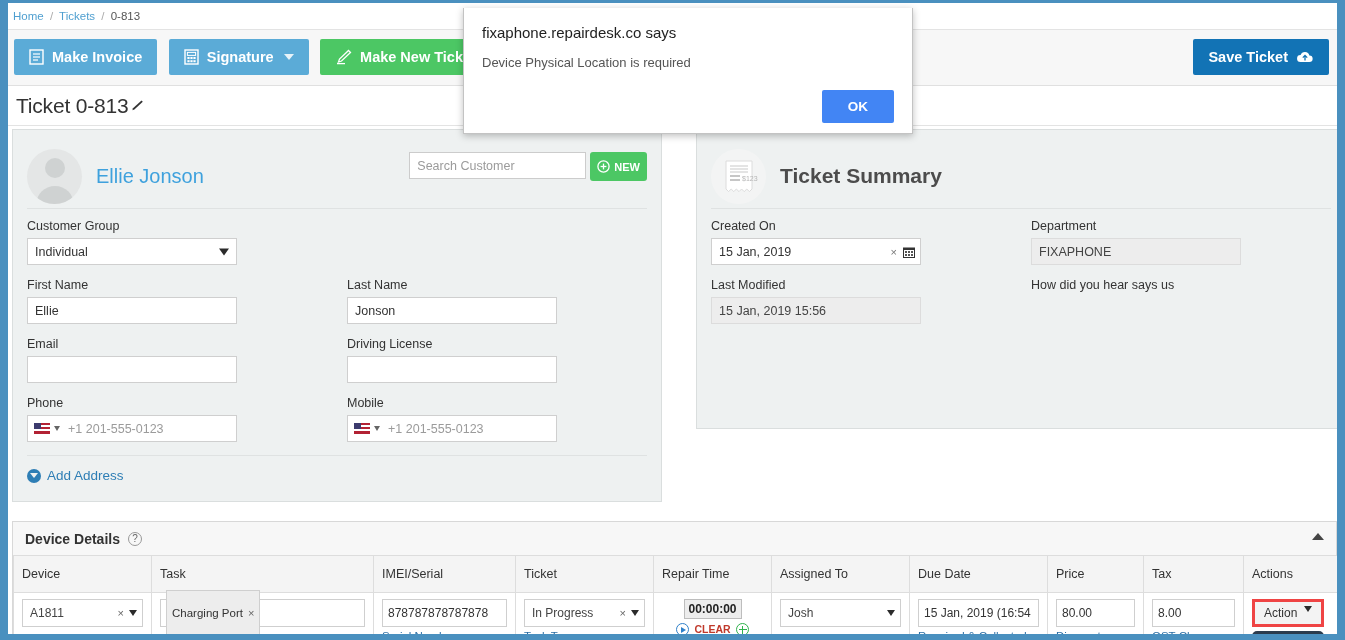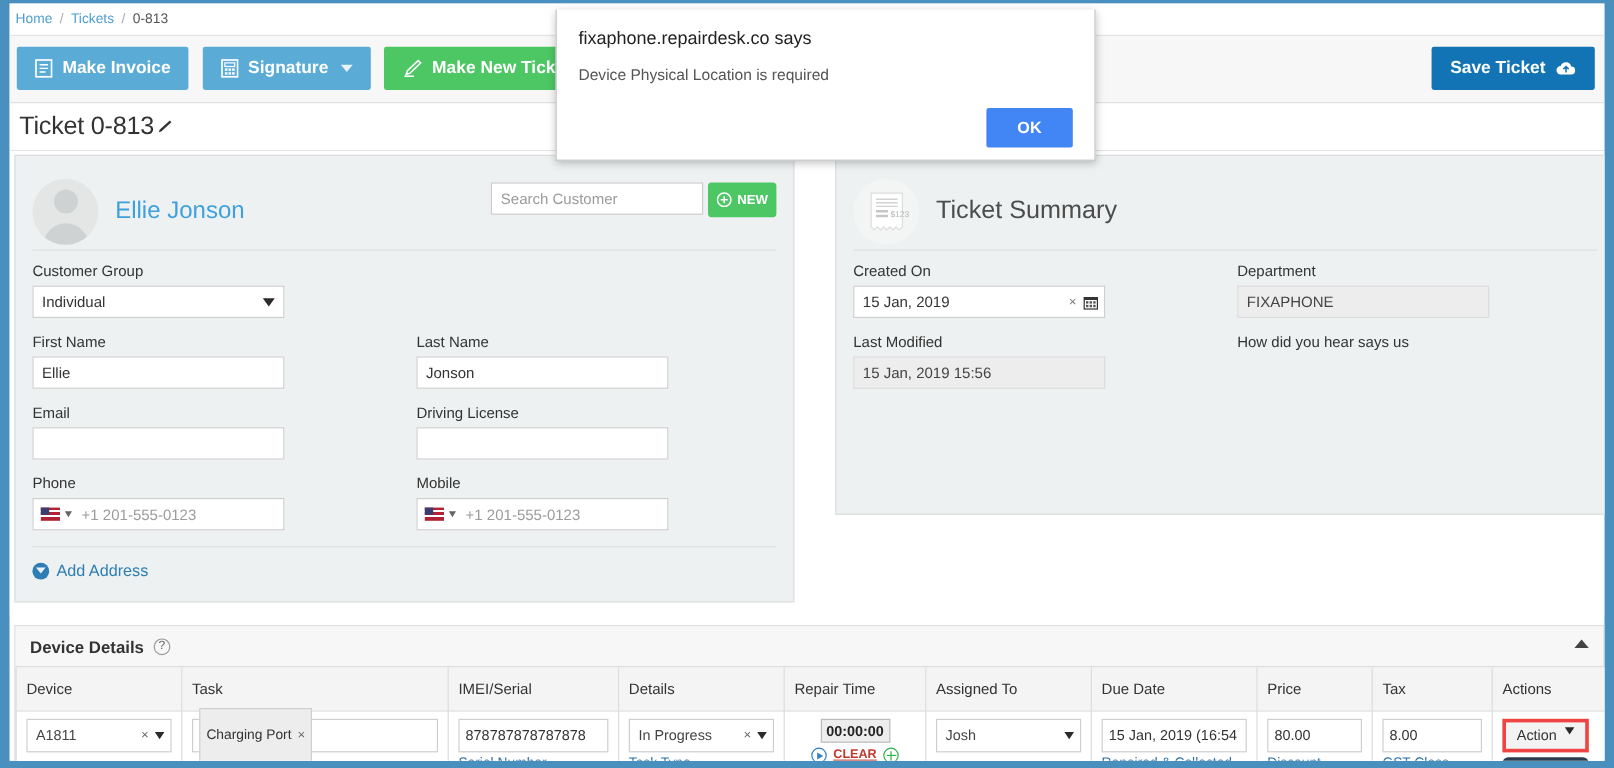--- a/index.html
+++ b/index.html
@@ -116,21 +116,21 @@
     position: absolute; left: 50%; bottom: -10px;
     transform: translateX(-50%);
     width: 38px; height: 28px; border-radius: 19px 19px 0 0;
     background: #cfd2d2;
   }
   .cust-name {
     font-size: 20px; color: #3ea1dd; margin-left: 14px;
     font-weight: normal;
   }
   .summary-title {
-    font-size: 21px; color: #4c4c4c; margin-left: 14px; font-weight: normal;
+    font-size: 21px; color: #4c4c4c; margin-left: 14px; font-weight: bold;
   }
   .receipt-ic {
     width: 55px; height: 55px; border-radius: 50%;
     background: #f3f4f4; flex: 0 0 55px;
     display: flex; align-items: center; justify-content: center;
   }
   .search-wrap {
     position: absolute; right: 14px; top: 22px;
     display: flex; align-items: stretch;
   }
@@ -607,21 +607,21 @@
         <col style="width:138px">
             <col style="width:96px">
             <col style="width:100px">
             <col style="width:95px">
       </colgroup>
       <thead>
         <tr>
           <th>Device</th>
           <th>Task</th>
           <th>IMEI/Serial</th>
-          <th>Details</th>
+          <th>Ticket</th>
           <th>Repair Time</th>
           <th>Assigned To</th>
           <th>Due Date</th>
           <th>Price</th>
           <th>Tax</th>
           <th>Actions</th>
         </tr>
       </thead>
       <tbody>
         <tr>

